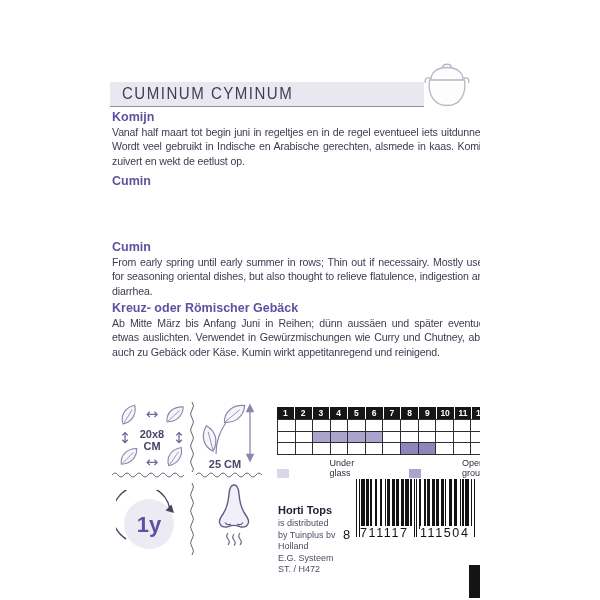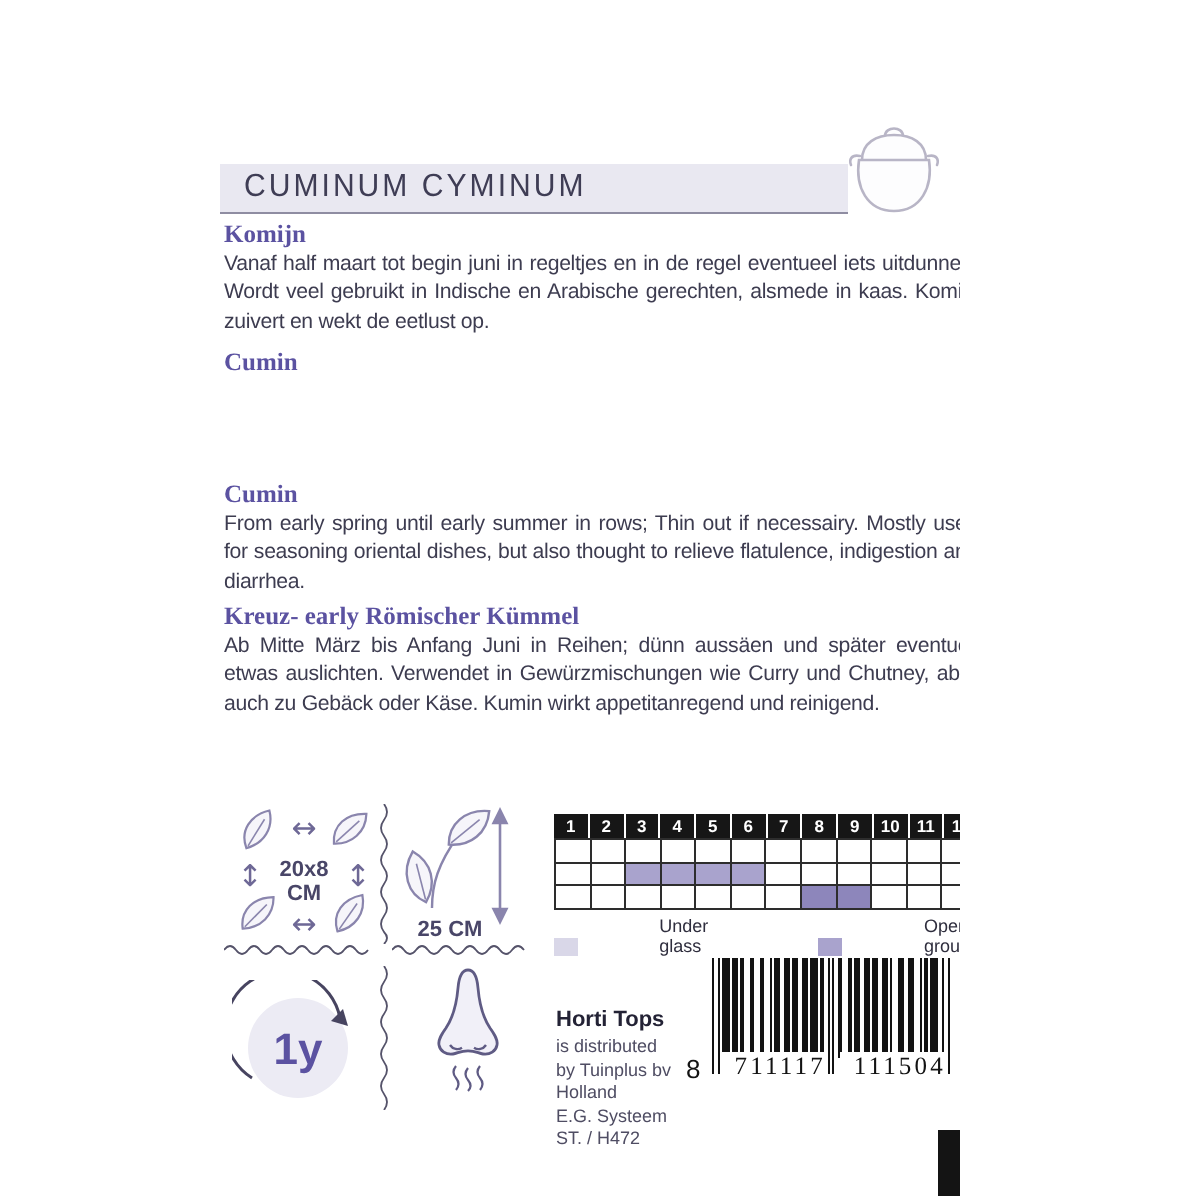--- a/index.html
+++ b/index.html
@@ -9,21 +9,21 @@
 
   
   .title-band { position:absolute; left:110px; top:82px; width:314px; height:25px;
                 background:#e9e8f1; border-bottom:1.5px solid #8f8da2; }
   .title-text { position:absolute; left:12px; top:3px; font-size:16px; font-weight:500;
                 letter-spacing:1.6px; color:#3f3d55; transform:scaleX(.94); transform-origin:left; }
   .pot-svg { position:absolute; left:420px; top:58px; }
 
   
   .section { position:absolute; left:112px; width:377px; }
-  .section h3 { margin:0 0 1px 0; font-size:12.5px; line-height:13px; color:#5b52a1; font-weight:bold;font-family:Liberation Serif, serif; }
+  .section h3 { margin:0 0 1px 0; font-size:12.5px; line-height:13px; color:#5b52a1; font-weight:bold; }
   .section p { margin:0; font-size:10.6px; line-height:14.3px; color:#3d3c50;
                text-align:justify; letter-spacing:-0.15px; }
 
   
   .abs { position:absolute; }
   svg text.arrow { font-family:"DejaVu Sans", sans-serif; fill:#6e6896; }
   svg text.dim { font-family:"Liberation Sans", sans-serif; font-weight:bold; fill:#494668; }
 
   
   .calendar { position:absolute; left:277px; top:407px; width:212px; }
@@ -47,21 +47,21 @@
   .dist-line { font-size:9px; line-height:11.6px; color:#4f4d63; }
 
   .barcode { position:absolute; left:343px; top:479px; width:146px; height:72px; }
   .bc-bars { position:absolute; left:13px; top:0; width:121px; height:58px;
              display:flex; align-items:flex-start; }
   .bc-mod { flex:0 0 1.263px; height:50px; }
   .bc-mod.dark { background:#131313; }
   .bc-mod.tall { height:58px; }
   .bc-lead { position:absolute; left:0; top:48px; font-size:13px; color:#131313; }
   .bc-group { position:absolute; top:47px; width:53px; background:#fff; font-size:12.5px;
-              letter-spacing:1.6px; color:#131313; text-align:right;font-family:Liberation Serif, serif; }
+              letter-spacing:1.6px; color:#131313; text-align:left; }
   .bc-left { left:17px; } .bc-right { left:77px; }
 
   .print-mark { position:absolute; left:469px; top:565px; width:13px; height:33px; background:#141414; }
 </style>
 </head>
 <body>
 
 <div class="page">
 
   <div class="title-band">
@@ -83,21 +83,21 @@
     <p>Vanaf half maart tot begin juni in regeltjes en in de regel eventueel iets uitdunnen. Wordt veel gebruikt in Indische en Arabische gerechten, alsmede in kaas. Komijn zuivert en wekt de eetlust op.</p>
   </div>
   <div class="section" style="top:175px">
     <h3>Cumin</h3>
   </div>
   <div class="section" style="top:241px">
     <h3>Cumin</h3>
     <p>From early spring until early summer in rows; Thin out if necessairy. Mostly used for seasoning oriental dishes, but also thought to relieve flatulence, indigestion and diarrhea.</p>
   </div>
   <div class="section" style="top:302px">
-    <h3>Kreuz- early Römischer Kümmel</h3>
+    <h3>Kreuz- oder Römischer Gebäck</h3>
     <p>Ab Mitte März bis Anfang Juni in Reihen; dünn aussäen und später eventuell etwas auslichten. Verwendet in Gewürzmischungen wie Curry und Chutney, aber auch zu Gebäck oder Käse. Kumin wirkt appetitanregend und reinigend.</p>
   </div>
 
   <svg class="abs" style="left:113px; top:402px" width="78" height="68" viewBox="0 0 78 68">
     <g fill="#f6f5fa" stroke="#8a85ad" stroke-width="1.1">
       <g transform="translate(8,4) rotate(-8,9,9)">
           <path d="M1,17 C-1,8 5,1 15,0 C16,9 10,16 1,17 Z"></path>
           <path d="M2,16 L12,4" fill="none" stroke-width="0.8"></path>
         </g>
       <g transform="translate(54,4) rotate(8,9,9)">

